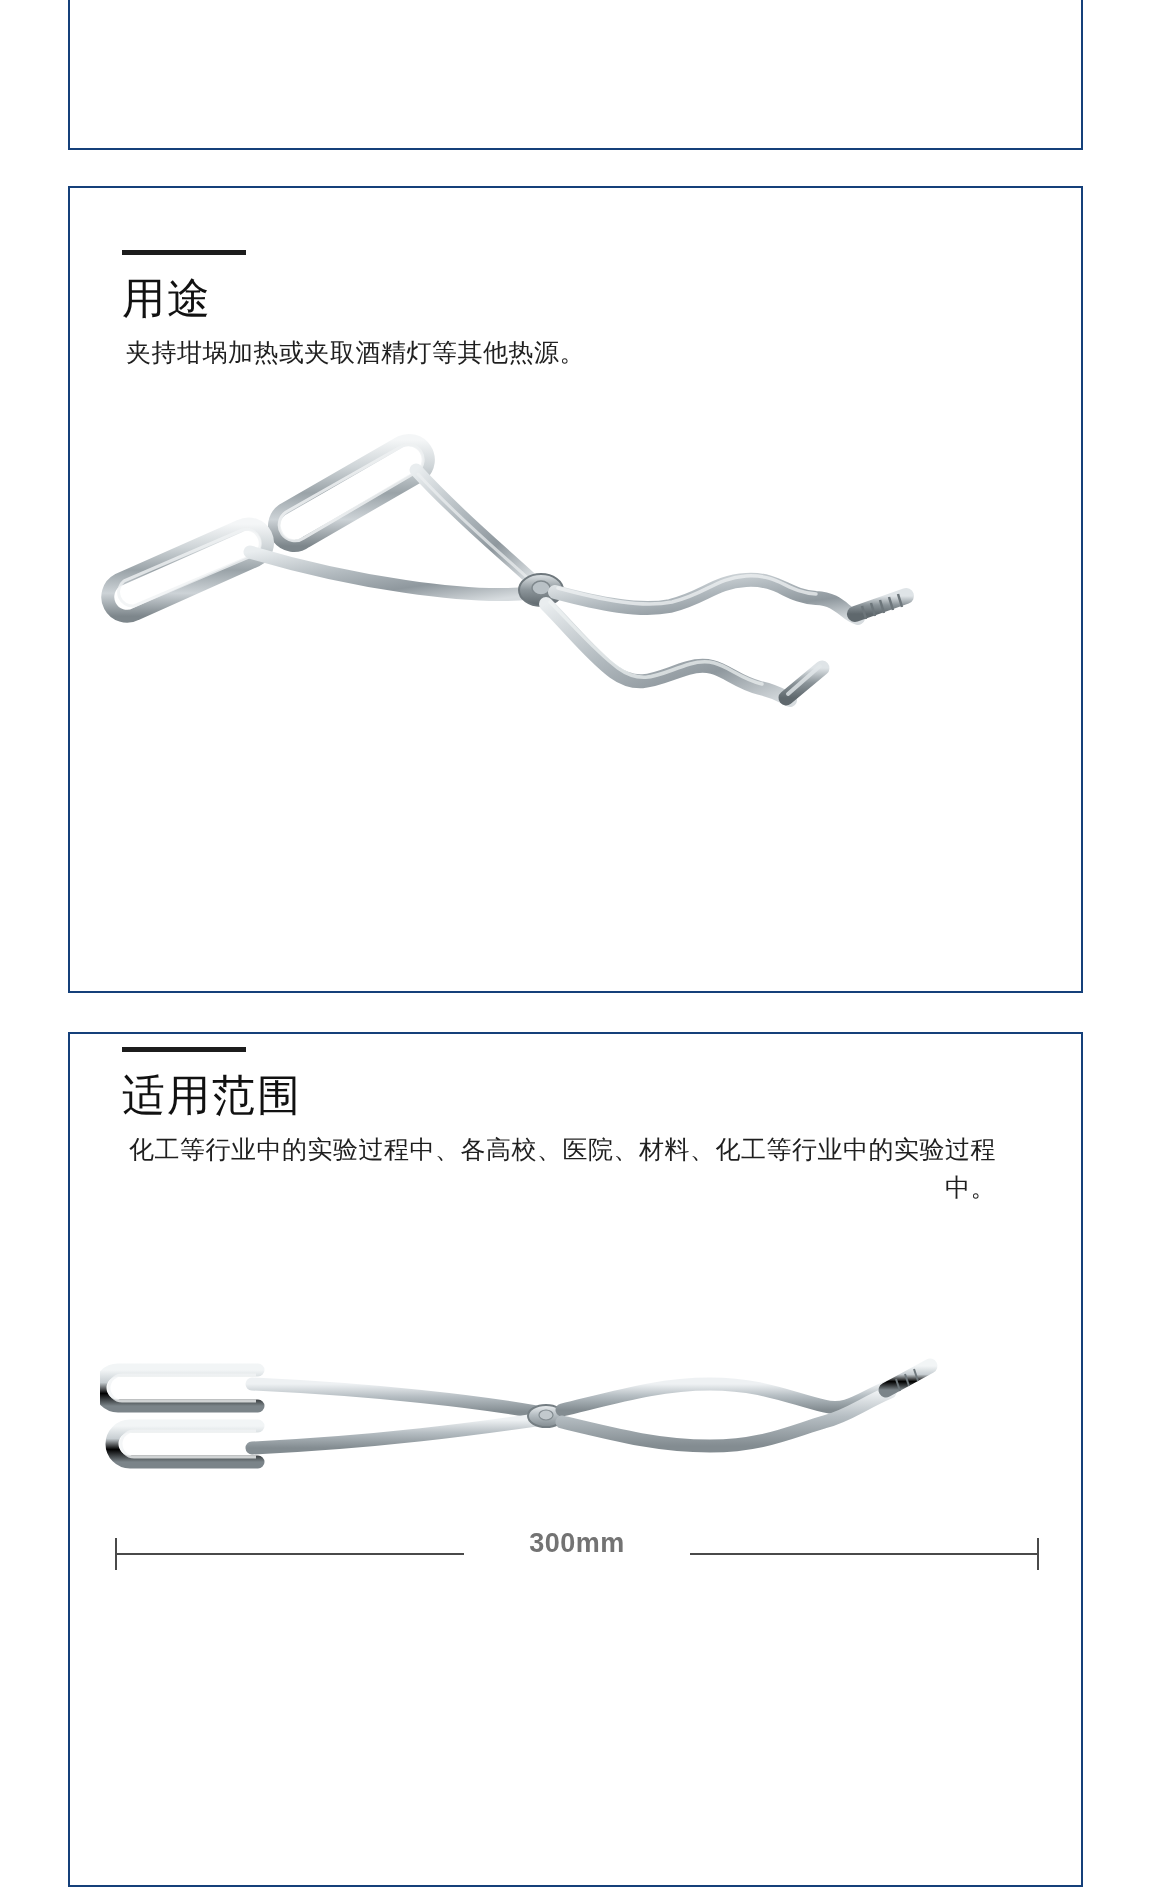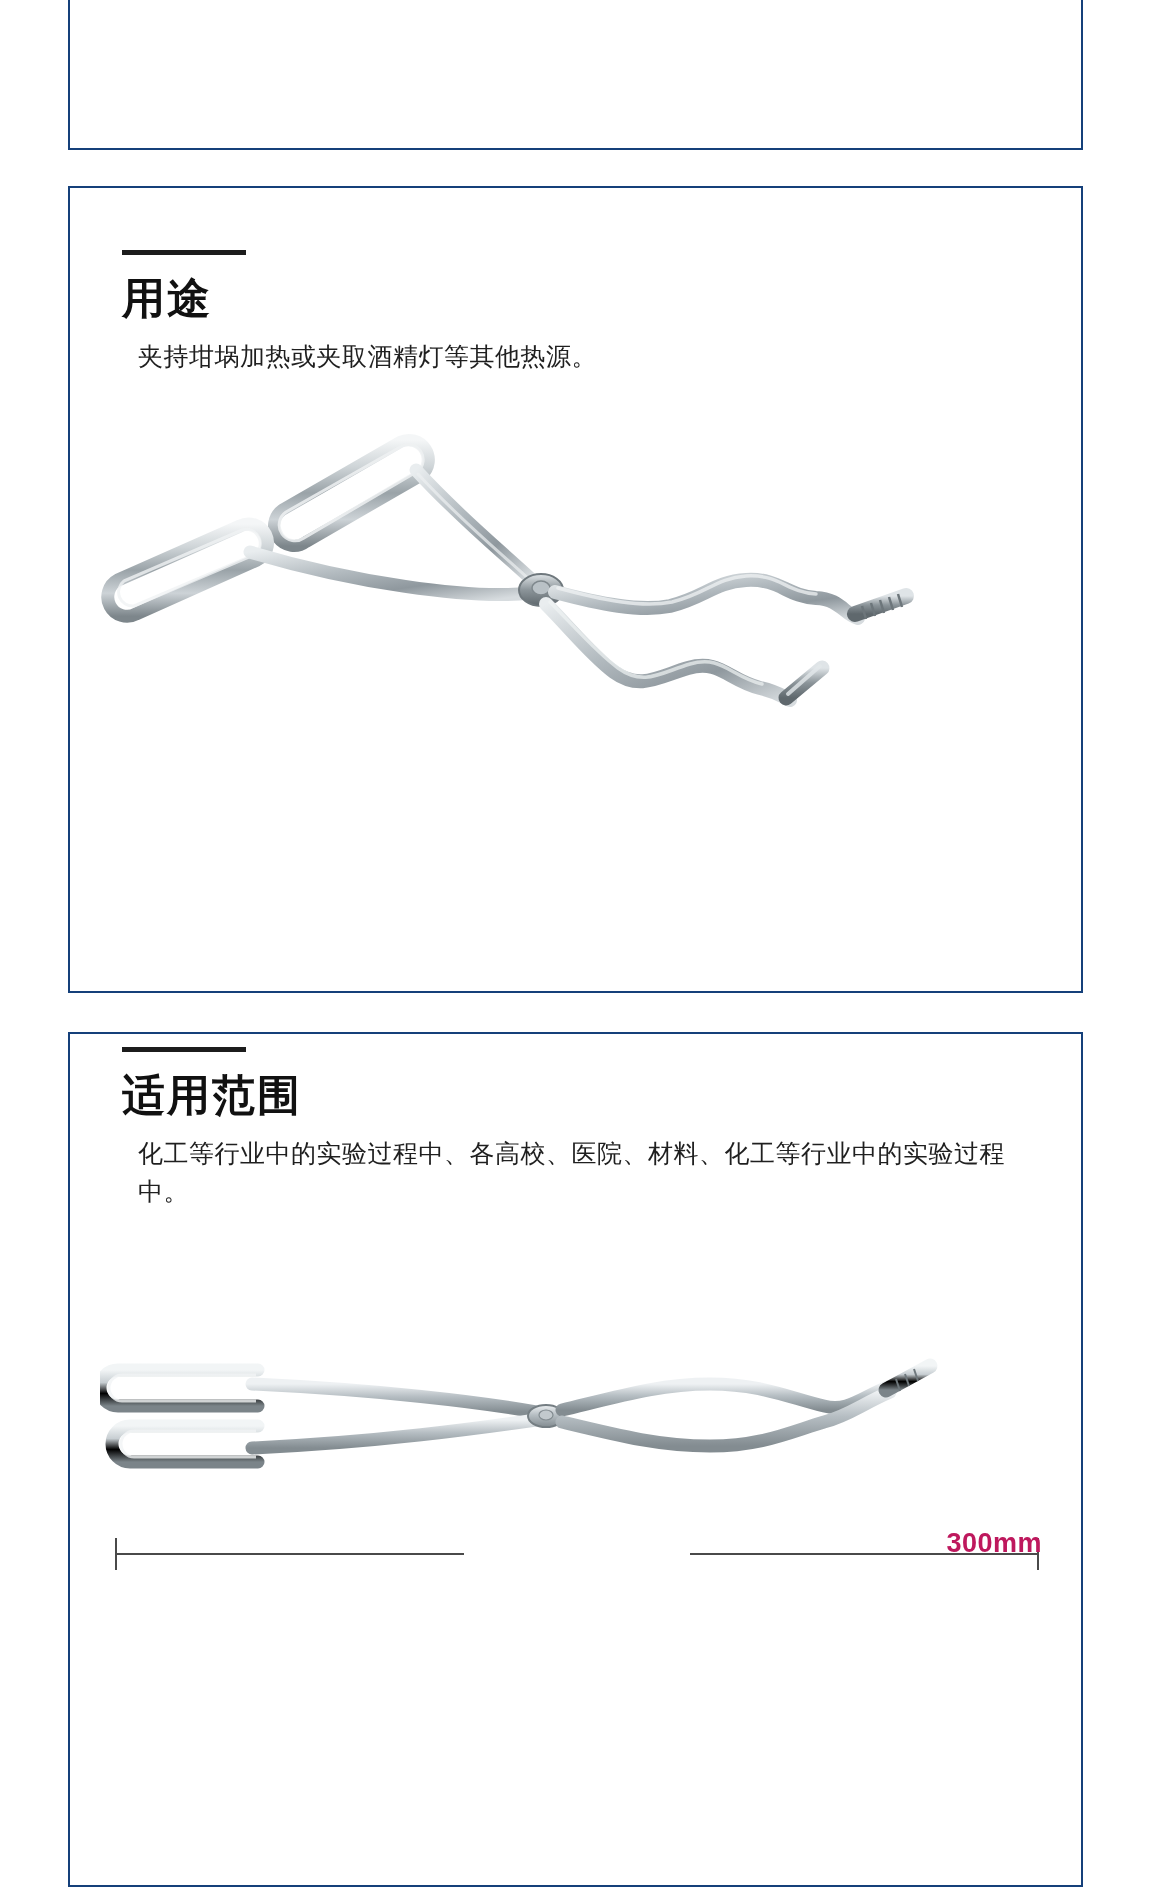--- a/index.html
+++ b/index.html
@@ -50,34 +50,35 @@
     width: 124px;
     height: 5px;
     background: #1c1c1c;
     margin: 0 0 20px 0;
   }
   .section-head {
     position: absolute;
   }
   .sec-title {
     font-size: 43px;
-    font-weight: bold;
+    font-weight: normal;
     letter-spacing: 2px;
     line-height: 1.1;
     color: #111111;
     margin: 0 0 12px 0;
     font-family: "Liberation Sans", "DejaVu Sans", sans-serif;
   }
   .sec-body {
     font-size: 25px;
     line-height: 1.5;
     color: #1f1f1f;
-    margin: 16px;
+    margin: 4px;
     max-width: 870px;
     letter-spacing: 0.5px;
+    text-align: right;
   }
   .usage-head { left: 122px; top: 250px; }
   .scope-head { left: 122px; top: 1047px; }
 
   
   .product-area {
     position: absolute;
   }
   .tool-1 { left: 100px; top: 400px; width: 960px; height: 440px; }
   .tool-2 { left: 100px; top: 1350px; width: 960px; height: 180px; }
@@ -90,24 +91,24 @@
     left: 112px;
     top: 1528px;
     width: 930px;
     height: 60px;
   }
   .dim-label {
     position: absolute;
     left: 0;
     top: 0;
     width: 930px;
-    text-align: right;
+    text-align: center;
     font-size: 27px;
     font-weight: bold;
-    color: #be185d;
+    color: #737373;
     letter-spacing: 0.5px;
     font-family: "Liberation Sans", "DejaVu Sans", sans-serif;
   }
 </style>
 </head>
 <body>
 
 <div class="page">
 
   <div class="card card-top-stub"></div>

